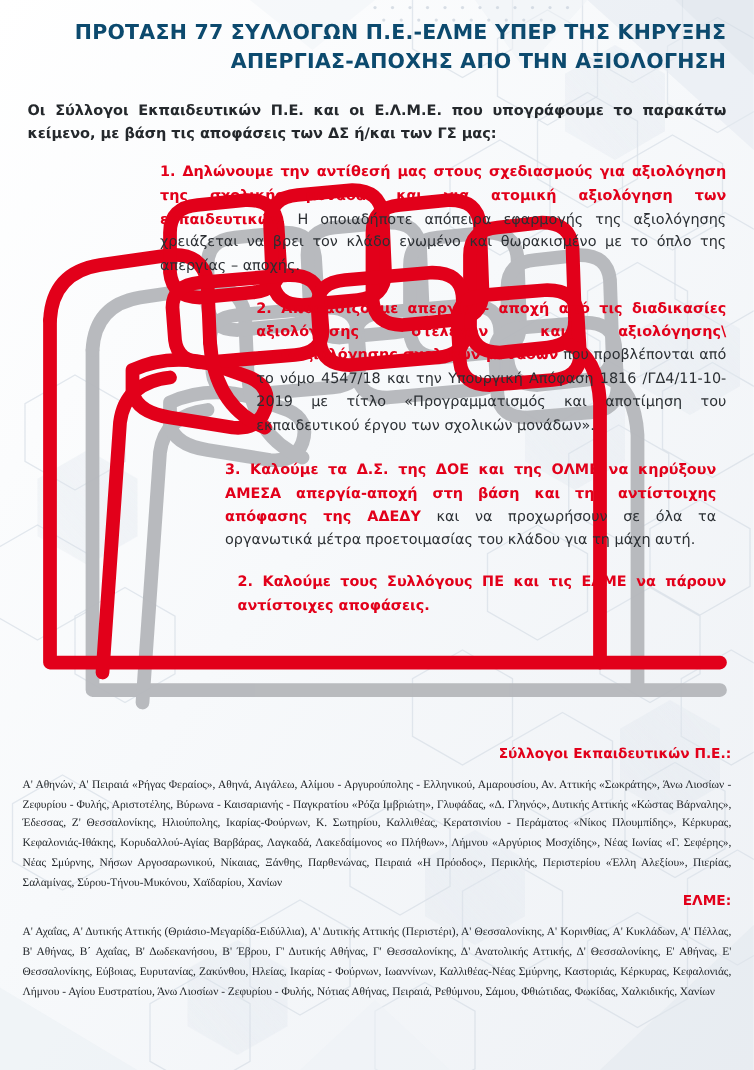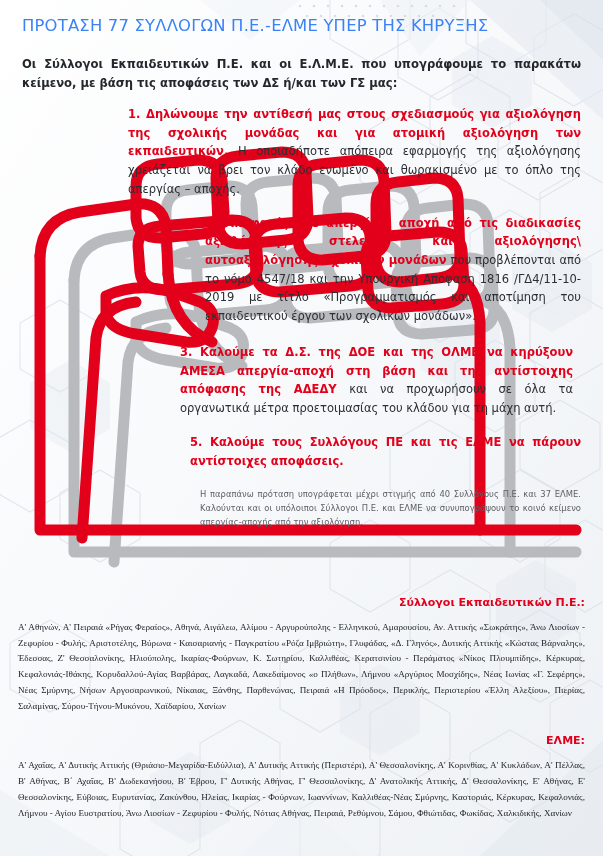--- a/index.html
+++ b/index.html
@@ -40,25 +40,25 @@
     width: 603px;
     height: 856px;
     padding: 0;
   }
 
   
   .header {
     padding: 14px 22px 4px 22px;
   }
   .title-line {
-    text-align: left;
-    font-weight: normal;
+    text-align: right;
+    font-weight: bold;
     font-size: 16.4px;
     letter-spacing: .2px;
-    color: #3b82f6;
+    color: #0c4a6e;
     line-height: 1.42;
   }
 
   .intro {
     margin: 14px 22px 0 22px;
     font-size: 11.6px;
     line-height: 1.62;
     color: #24282c;
     text-align: justify;
     font-weight: bold;
@@ -104,21 +104,21 @@
     margin-bottom: 11px;
     text-align: right;
   }
   .list-body {
     font-size: 9.15px;
     line-height: 1.72;
     color: #22262a;
     text-align: justify;
     font-family: Liberation Serif, serif;
   }
-  .block-elme { margin-top: 20px; }
+  .block-elme { }
   .block-elme .list-head { margin-bottom: 11px; }
 </style>
 </head>
 <body>
 
 <svg id="bg-pattern" viewBox="0 0 603 856" preserveAspectRatio="none" aria-hidden="true">
   <defs>
     <linearGradient id="gBg" x1="0" y1="0" x2="1" y2="1">
       <stop offset="0%" stop-color="#ffffff"></stop>
       <stop offset="45%" stop-color="#f7f9fb"></stop>
@@ -265,45 +265,45 @@
 
     <path d="M456 138 Q478 148 480 184 L480 392"></path>
     <path d="M168 136 Q172 188 212 204"></path>
   </g>
 </svg>
 
 <div class="page">
 
   <div class="header">
     <div class="title-line">ΠΡΟΤΑΣΗ 77 ΣΥΛΛΟΓΩΝ Π.Ε.-ΕΛΜΕ ΥΠΕΡ ΤΗΣ ΚΗΡΥΞΗΣ</div>
+    <div class="title-line">ΑΠΕΡΓΙΑΣ-ΑΠΟΧΗΣ ΑΠΟ ΤΗΝ ΑΞΙΟΛΟΓΗΣΗ</div>
   </div>
 
   <p class="intro">Οι Σύλλογοι Εκπαιδευτικών Π.Ε. και οι Ε.Λ.Μ.Ε. που υπογράφουμε το παρακάτω κείμενο, με βάση τις αποφάσεις των ΔΣ ή/και των ΓΣ μας:</p>
 
   <div class="clauses">
 
     <p class="clause clause-1">
       <span class="em">1. Δηλώνουμε την αντίθεσή μας στους σχεδιασμούς για αξιολόγηση της σχολικής μονάδας και για ατομική αξιολόγηση των εκπαιδευτικών.</span><span> Η οποιαδήποτε απόπειρα εφαρμογής της αξιολόγησης χρειάζεται να βρει τον κλάδο ενωμένο και θωρακισμένο με το όπλο της απεργίας – αποχής.</span>
     </p>
 
     <p class="clause clause-2">
       <span class="em">2. Αποφασίζουμε απεργία – αποχή από τις διαδικασίες αξιολόγησης στελεχών και αξιολόγησης\ αυτοαξιολόγησης σχολικών μονάδων</span><span> που προβλέπονται από το νόμο 4547/18 και την Υπουργική Απόφαση 1816 /ΓΔ4/11-10-2019 με τίτλο «Προγραμματισμός και αποτίμηση του εκπαιδευτικού έργου των σχολικών μονάδων».</span>
     </p>
 
     <p class="clause clause-3">
       <span class="em">3. Καλούμε τα Δ.Σ. της ΔΟΕ και της ΟΛΜΕ να κηρύξουν ΑΜΕΣΑ απεργία-αποχή στη βάση και της αντίστοιχης απόφασης της ΑΔΕΔΥ</span><span> και να προχωρήσουν σε όλα τα οργανωτικά μέτρα προετοιμασίας του κλάδου για τη μάχη αυτή.</span>
     </p>
 
     <p class="clause clause-4">
-      <span class="em">5. Καλούμε τους Συλλόγους ΠΕ και τις ΕΛΜΕ να πάρουν αντίστοιχες αποφάσεις.</span><span></span>
+      <span class="em">2. Καλούμε τους Συλλόγους ΠΕ και τις ΕΛΜΕ να πάρουν αντίστοιχες αποφάσεις.</span><span></span>
     </p>
 
   </div>
 
-  <p class="note">Η παραπάνω πρόταση υπογράφεται μέχρι στιγμής από 40 Συλλόγους Π.Ε. και 37 ΕΛΜΕ. Καλούνται και οι υπόλοιποι Σύλλογοι Π.Ε. και ΕΛΜΕ να συνυπογράψουν το κοινό κείμενο απεργίας-αποχής από την αξιολόγηση.</p>
 
   <div class="lists">
 
     <div class="block-pe">
       <div class="list-head">Σύλλογοι Εκπαιδευτικών Π.Ε.:</div>
       <div class="list-body">Α' Αθηνών, Α' Πειραιά «Ρήγας Φεραίος», Αθηνά, Αιγάλεω, Αλίμου - Αργυρούπολης - Ελληνικού, Αμαρουσίου, Αν. Αττικής «Σωκράτης», Άνω Λιοσίων - Ζεφυρίου - Φυλής, Αριστοτέλης, Βύρωνα - Καισαριανής - Παγκρατίου «Ρόζα Ιμβριώτη», Γλυφάδας, «Δ. Γληνός», Δυτικής Αττικής «Κώστας Βάρναλης», Έδεσσας, Ζ' Θεσσαλονίκης, Ηλιούπολης, Ικαρίας-Φούρνων, Κ. Σωτηρίου, Καλλιθέας, Κερατσινίου - Περάματος «Νίκος Πλουμπίδης», Κέρκυρας, Κεφαλονιάς-Ιθάκης, Κορυδαλλού-Αγίας Βαρβάρας, Λαγκαδά, Λακεδαίμονος «ο Πλήθων», Λήμνου «Αργύριος Μοσχίδης», Νέας Ιωνίας «Γ. Σεφέρης», Νέας Σμύρνης, Νήσων Αργοσαρωνικού, Νίκαιας, Ξάνθης, Παρθενώνας, Πειραιά «Η Πρόοδος», Περικλής, Περιστερίου «Έλλη Αλεξίου», Πιερίας, Σαλαμίνας, Σύρου-Τήνου-Μυκόνου, Χαϊδαρίου, Χανίων</div>
     </div>
 
     <div class="block-elme">
       <div class="list-head">ΕΛΜΕ:</div>

